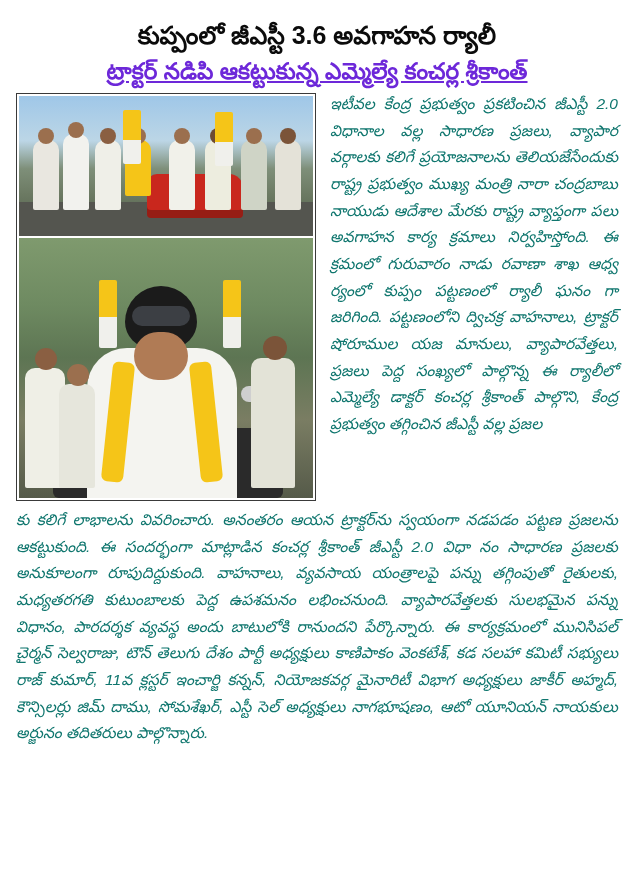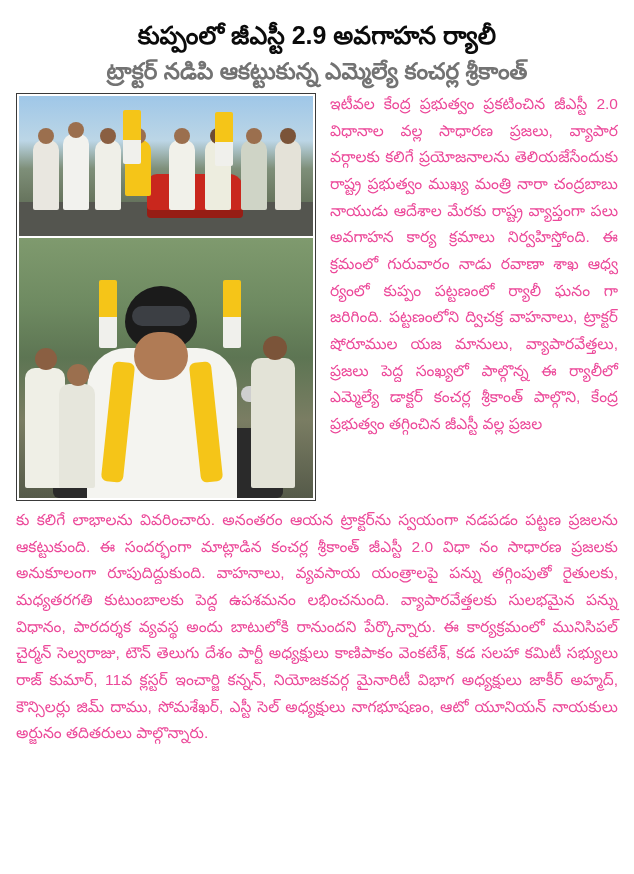--- a/index.html
+++ b/index.html
@@ -27,23 +27,24 @@
     font-weight: bold;
     color: #0b0b0b;
     line-height: 1.25;
     letter-spacing: 0px;
     margin: 6px 0 2px 0;
   }
   .subheadline {
     text-align: center;
     font-size: 23px;
     font-weight: bold;
-    color: #737373;
+    color: #6d28d9;
     line-height: 1.3;
     margin: 6px 0 4px 0;
+    text-decoration: underline;
   }
   .dateline {
     text-align: center;
     font-size: 14px;
     font-weight: bold;
     color: #111111;
     margin: 6px 0 8px 0;
   }
   .body-wrap {
     position: relative;
@@ -146,35 +147,36 @@
   .flag {
     position: absolute;
     width: 18px; height: 54px;
     background: linear-gradient(#f5c518 55%, #f0f0ec 55%);
     border-radius: 2px;
   }
   .article {
     font-size: 15.5px;
     line-height: 1.72;
     text-align: justify;
-    color: #ec4899;
+    color: #0f766e;
     font-family: "Liberation Sans", sans-serif;
+    font-style: italic;
   }
   .article p {
     margin: 0 0 2px 0;
     text-align: justify;
   }
   .clear { clear: both; }
 </style>
 </head>
 <body>
 
 <div class="page">
 
-  <h1 class="headline">కుప్పంలో జీఎస్టీ 2.9 అవగాహన ర్యాలీ</h1>
+  <h1 class="headline">కుప్పంలో జీఎస్టీ 3.6 అవగాహన ర్యాలీ</h1>
   <h2 class="subheadline">ట్రాక్టర్ నడిపి ఆకట్టుకున్న ఎమ్మెల్యే కంచర్ల శ్రీకాంత్</h2>
 
   <div class="body-wrap">
 
     <figure class="figure">
       <div class="photo photo-top">
         <div class="t-road"></div>
         <div class="t-car"></div>
 
         <div class="t-person" style="left:14px;background:#e9e7e0;"></div>

